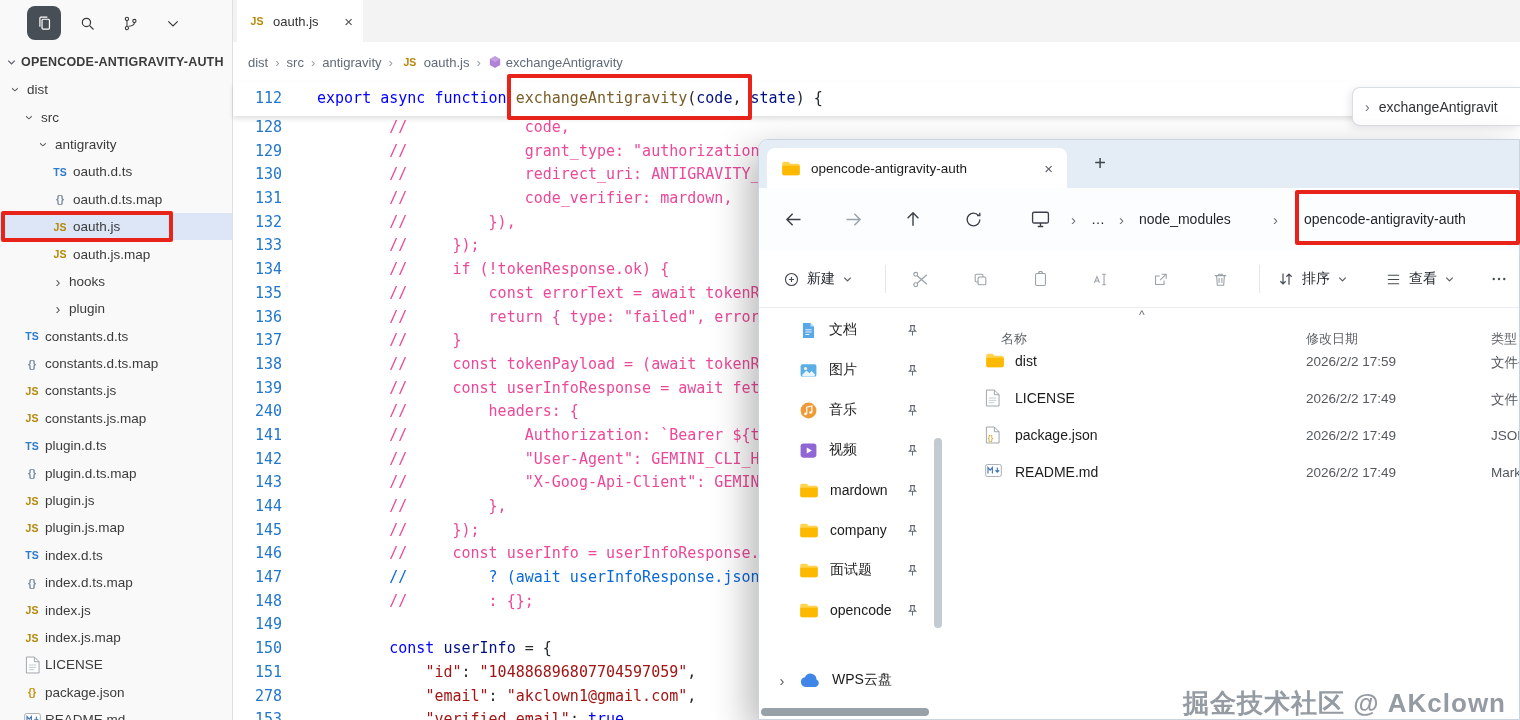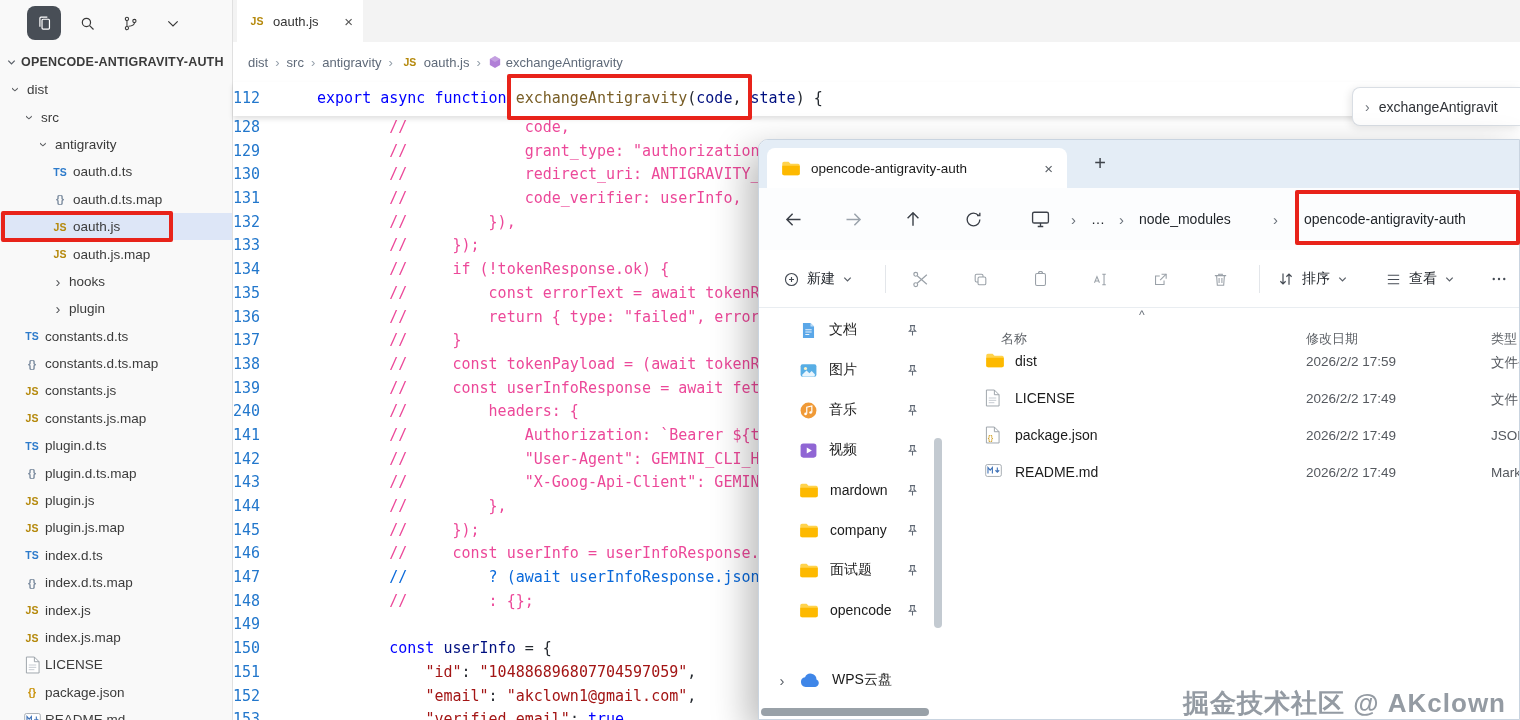--- a/index.html
+++ b/index.html
@@ -27,21 +27,21 @@
   #ved{position:absolute;left:233px;top:0;right:0;height:720px;background:#fff}
   #vtabs{height:42px;background:#f3f3f3;display:flex}
   .vtab{margin-left:4px;width:126px;background:#fff;display:flex;align-items:center;padding:0 10px;gap:6px;font-size:13px;color:#333}
   .tclose{margin-left:auto;color:#555;font-size:15px;cursor:pointer}
   #vbc{height:40px;display:flex;align-items:center;padding-left:15px;gap:7px;font-size:13px;color:#5f6a79;background:#fff}
   .bitem{display:flex;align-items:center;gap:4px}
   .bsep{color:#95a0ab}
   #sticky{position:absolute;left:0;top:82px;right:0;height:34px;background:#fff;box-shadow:0 3px 5px rgba(0,0,0,.12);display:flex;align-items:center;z-index:3}
   #codearea{position:absolute;left:0;top:116px;right:0;bottom:0;overflow:hidden}
   .cline{display:flex;height:23.7px;line-height:23.7px;font-family:"DejaVu Sans Mono",monospace;font-size:15px;white-space:pre}
-  .ln{width:49px;flex:none;text-align:left;color:#2277cc}
+  .ln{width:49px;flex:none;text-align:right;color:#2277cc}
   .ct{margin-left:35px}
   .c-kw{color:#0000ff}.c-fn{color:#795e26}.c-var{color:#001080}.c-str{color:#a31515}
   .c-pl{color:#24292f}.c-cm{color:#ec4899}.c-cmb{color:#0a69da}
 
   
   #fragment{position:absolute;left:1352px;top:87px;width:168px;height:39px;background:#fff;border:1px solid #d9dee4;border-right:none;border-radius:8px 0 0 8px;box-shadow:-2px 2px 8px rgba(0,0,0,.10);display:flex;align-items:center;gap:9px;padding-left:12px;z-index:6;font-size:14px;color:#2f3237;white-space:nowrap;overflow:hidden}
   #fragment .fchev{color:#707archive0}
   #fragment .fchev{color:#70757c}
 
   
@@ -270,42 +270,42 @@
           <span>exchangeAntigravity</span>
         </span>
       </div>
     <div id="sticky">
         <div class="cline"><span class="ln">112</span><span class="ct"><span class="c-kw">export async function </span><span class="c-fn">exchangeAntigravity</span><span class="c-pl">(</span><span class="c-var">code</span><span class="c-pl">, </span><span class="c-var">state</span><span class="c-pl">) {</span></span></div>
       </div>
     <div id="codearea">
         <div class="cline"><span class="ln">128</span><span class="ct"><span class="c-cm">        //             code,</span></span></div>
         <div class="cline"><span class="ln">129</span><span class="ct"><span class="c-cm">        //             grant_type: "authorization_</span></span></div>
         <div class="cline"><span class="ln">130</span><span class="ct"><span class="c-cm">        //             redirect_uri: ANTIGRAVITY_R</span></span></div>
-        <div class="cline"><span class="ln">131</span><span class="ct"><span class="c-cm">        //             code_verifier: userInfo,</span></span></div>
+        <div class="cline"><span class="ln">131</span><span class="ct"><span class="c-cm">        //             code_verifier: mardown,</span></span></div>
         <div class="cline"><span class="ln">132</span><span class="ct"><span class="c-cm">        //         }),</span></span></div>
         <div class="cline"><span class="ln">133</span><span class="ct"><span class="c-cm">        //     });</span></span></div>
         <div class="cline"><span class="ln">134</span><span class="ct"><span class="c-cm">        //     if (!tokenResponse.ok) {</span></span></div>
         <div class="cline"><span class="ln">135</span><span class="ct"><span class="c-cm">        //         const errorText = await tokenRe</span></span></div>
         <div class="cline"><span class="ln">136</span><span class="ct"><span class="c-cm">        //         return { type: "failed", error:</span></span></div>
         <div class="cline"><span class="ln">137</span><span class="ct"><span class="c-cm">        //     }</span></span></div>
         <div class="cline"><span class="ln">138</span><span class="ct"><span class="c-cm">        //     const tokenPayload = (await tokenRe</span></span></div>
         <div class="cline"><span class="ln">139</span><span class="ct"><span class="c-cm">        //     const userInfoResponse = await fetc</span></span></div>
         <div class="cline"><span class="ln">240</span><span class="ct"><span class="c-cm">        //         headers: {</span></span></div>
         <div class="cline"><span class="ln">141</span><span class="ct"><span class="c-cm">        //             Authorization: `Bearer ${to</span></span></div>
         <div class="cline"><span class="ln">142</span><span class="ct"><span class="c-cm">        //             "User-Agent": GEMINI_CLI_HE</span></span></div>
         <div class="cline"><span class="ln">143</span><span class="ct"><span class="c-cm">        //             "X-Goog-Api-Client": GEMINI</span></span></div>
         <div class="cline"><span class="ln">144</span><span class="ct"><span class="c-cm">        //         },</span></span></div>
         <div class="cline"><span class="ln">145</span><span class="ct"><span class="c-cm">        //     });</span></span></div>
         <div class="cline"><span class="ln">146</span><span class="ct"><span class="c-cm">        //     const userInfo = userInfoResponse.o</span></span></div>
         <div class="cline"><span class="ln">147</span><span class="ct"><span class="c-cmb">        //         ? (await userInfoResponse.json(</span></span></div>
         <div class="cline"><span class="ln">148</span><span class="ct"><span class="c-cm">        //         : {};</span></span></div>
         <div class="cline"><span class="ln">149</span><span class="ct"><span class="c-cm"></span></span></div>
         <div class="cline"><span class="ln">150</span><span class="ct"><span class="c-pl">        </span><span class="c-kw">const</span><span class="c-pl"> </span><span class="c-var">userInfo</span><span class="c-pl"> = {</span></span></div>
         <div class="cline"><span class="ln">151</span><span class="ct"><span class="c-pl">            </span><span class="c-str">"id"</span><span class="c-pl">: </span><span class="c-str">"104886896807704597059"</span><span class="c-pl">,</span></span></div>
-        <div class="cline"><span class="ln">152</span><span class="ct"><span class="c-pl">            </span><span class="c-str">"email"</span><span class="c-pl">: </span><span class="c-str">"akclown1@gmail.com"</span><span class="c-pl">,</span></span></div>
+        <div class="cline"><span class="ln">278</span><span class="ct"><span class="c-pl">            </span><span class="c-str">"email"</span><span class="c-pl">: </span><span class="c-str">"akclown1@gmail.com"</span><span class="c-pl">,</span></span></div>
         <div class="cline"><span class="ln">153</span><span class="ct"><span class="c-pl">            </span><span class="c-str">"verified_email"</span><span class="c-pl">: </span><span class="c-kw">true</span><span class="c-pl">,</span></span></div>
       </div>
   </section>
 
   <div id="fragment">
     <span class="fchev">›</span>
     <span>exchangeAntigravit</span>
   </div>
 
   <div id="explorer">

